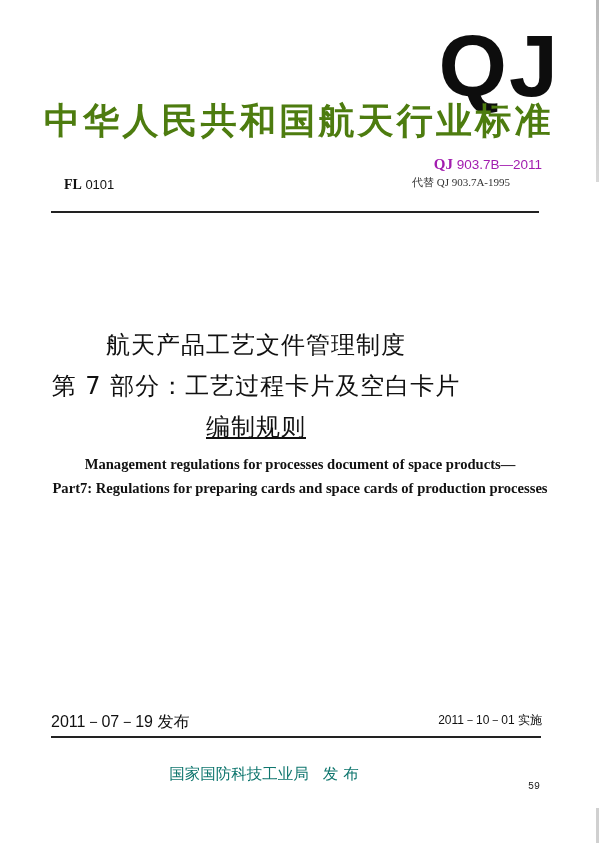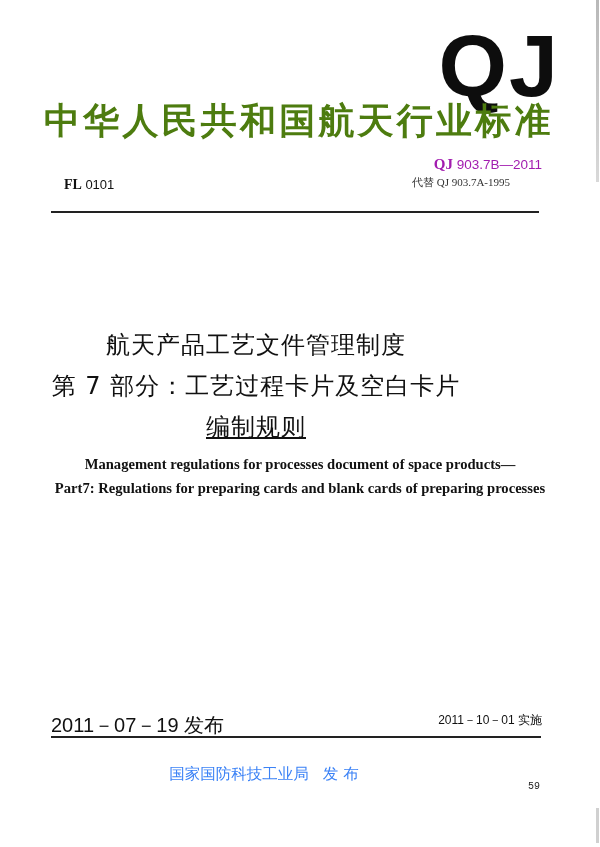--- a/index.html
+++ b/index.html
@@ -56,29 +56,29 @@
   .en-title {
     left: 0; width: 600px; text-align: center;
     font-family: "Liberation Serif", serif; font-weight: bold;
     font-size: 14.6px; color: #111; white-space: nowrap;
   }
   .en-1 { top: 456px; }
   .en-2 { top: 480px; }
 
   .date-issue {
     left: 51px; top: 712px;
-    font-family: "Liberation Sans", sans-serif; font-size: 20px; color: #111; white-space: nowrap;
+    font-family: "Liberation Sans", sans-serif; font-size: 16px; color: #111; white-space: nowrap;
   }
   .date-effect {
     left: 380px; top: 712px; width: 162px; text-align: right;
     font-family: "Liberation Sans", sans-serif; font-size: 12px; color: #111; white-space: nowrap;
   }
   .issuer {
     left: 0; top: 764px; width: 528px; text-align: center;
-    font-family: "DejaVu Sans", sans-serif; font-size: 15.5px; color: #3b82f6; white-space: nowrap;
+    font-family: "DejaVu Sans", sans-serif; font-size: 15.5px; color: #0f766e; white-space: nowrap;
   }
   .issuer .gap { display: inline-block; width: 14px; }
   .page-no {
     left: 520px; top: 781px; width: 20px; text-align: right;
     font-family: Liberation Mono, monospace; font-size: 10px; color: #222;
   }
 </style>
 </head>
 <body>
 
@@ -99,21 +99,21 @@
 </div>
 <div class="abs std-replace">代替 QJ 903.7A-1995</div>
 
 <div class="abs rule rule-top"></div>
 
 <div class="abs cn-title cn-1">航天产品工艺文件管理制度</div>
 <div class="abs cn-title cn-2">第 7 部分：工艺过程卡片及空白卡片</div>
 <div class="abs cn-title cn-3">编制规则</div>
 
 <div class="abs en-title en-1">Management regulations for processes document of space products—</div>
-<div class="abs en-title en-2">Part7: Regulations for preparing cards and blank cards of preparing processes</div>
+<div class="abs en-title en-2">Part7: Regulations for preparing cards and space cards of production processes</div>
 
 <div class="abs date-issue">2011－07－19 发布</div>
 <div class="abs date-effect">2011－10－01 实施</div>
 
 <div class="abs rule rule-bot"></div>
 
 <div class="abs issuer">
   <span>国家国防科技工业局</span><span class="gap"></span><span>发 布</span>
 </div>
 

